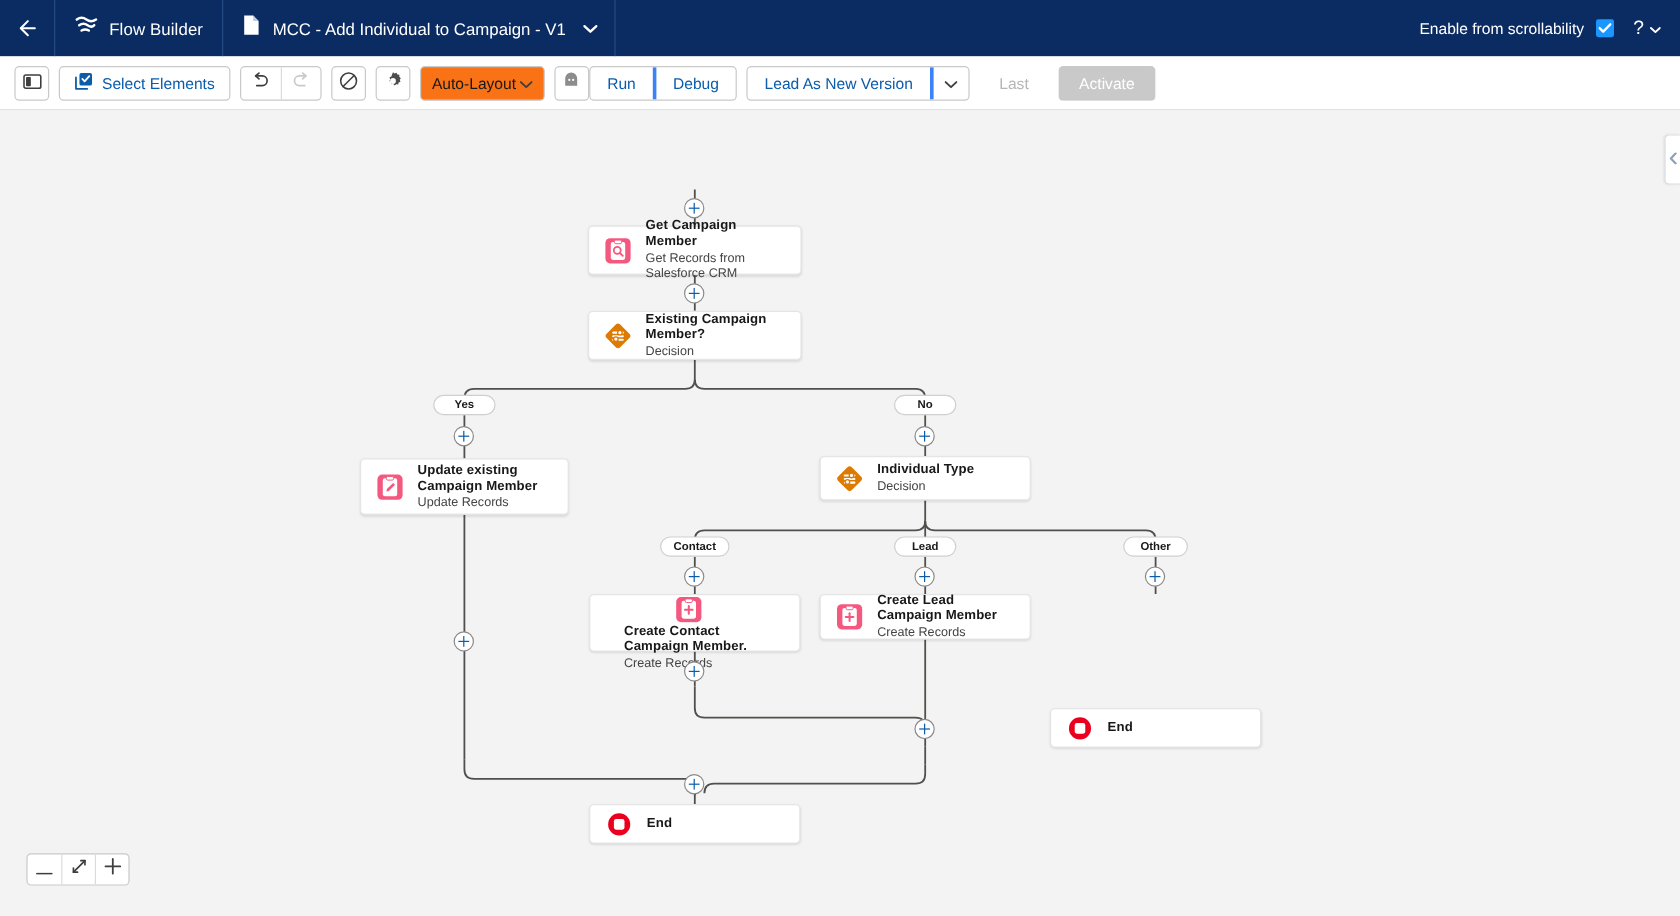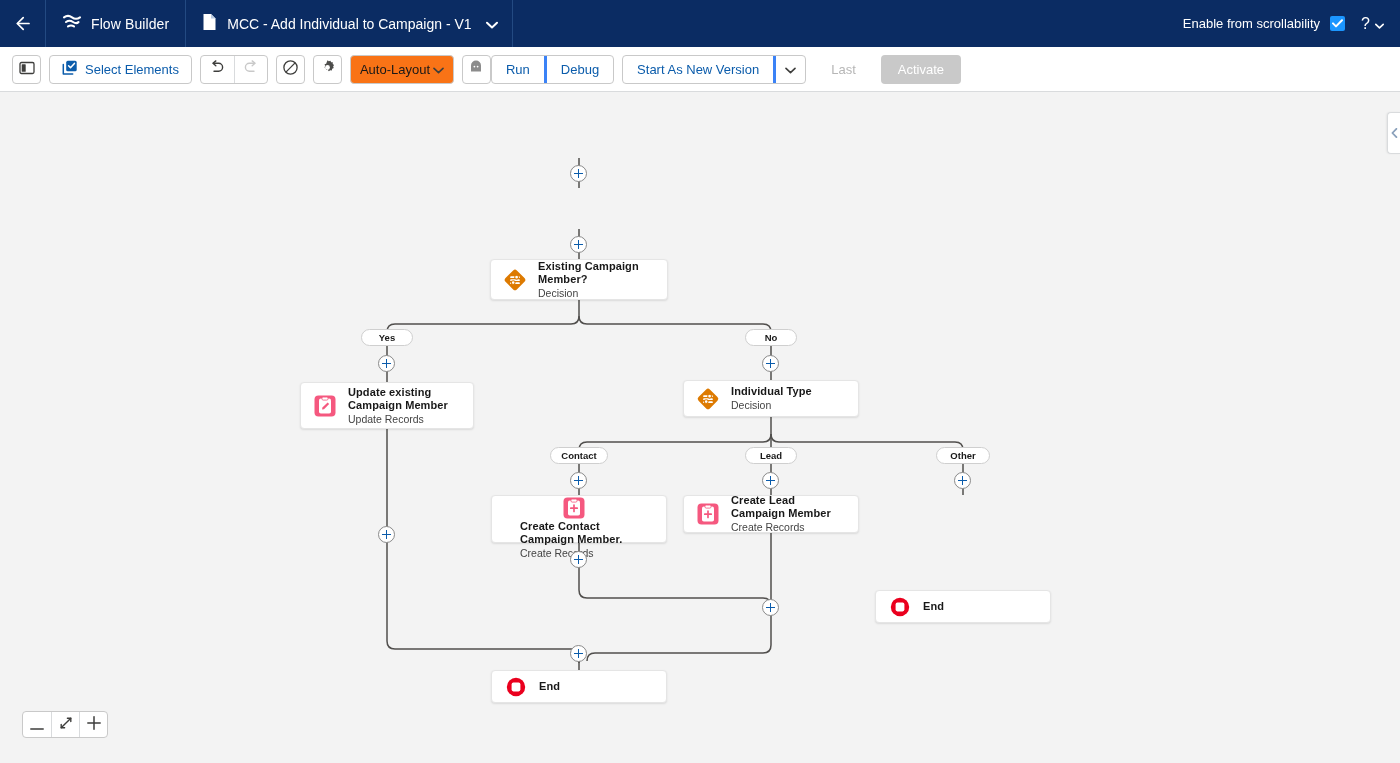--- a/index.html
+++ b/index.html
@@ -371,21 +371,21 @@
   </div>
 
 
   <div class="tb-right">
     <div class="btn-pair">
       <div>Run</div>
       <div>Debug</div>
     </div>
     <div class="tb-sep"></div>
     <div class="btn-pair">
-      <div>Start As New Version</div>
+      <div>Lead As New Version</div>
       <div class="caret-cell">
         <span>
           <svg width="11" height="7" viewBox="0 0 11 7">
               <path d="M1 1.4 L5.5 5.6 L10 1.4" fill="none" stroke="#3e3e3c" stroke-width="1.6" stroke-linecap="round" stroke-linejoin="round"></path>
             </svg>
         </span>
       </div>
     </div>
     <div class="tb-sep"></div>
     <div class="btn-flat btn-save-disabled">Last</div>
@@ -434,20 +434,35 @@
       <line x1="771" y1="530" x2="771" y2="545"></line>
       <path d="M771 545 v8 q0 8 -8 8 H595 q-8 0 -8 8 v0"></path>
 
       <path d="M387 541 v8 q0 8 8 8 H571 q8 0 8 8 v6"></path>
 
       <line x1="579" y1="561" x2="579" y2="583"></line>
     </g>
   </svg>
 
 
+  <div class="node" style="left:490px; top:96px; width:178px; height:41px;">
+    <span class="node-icon">
+      <svg width="22" height="22" viewBox="0 0 22 22">
+        <rect x="0.5" y="0.5" width="21" height="21" rx="4" fill="#f5587f"></rect>
+        <rect x="5" y="3.6" width="12" height="15" rx="1.8" fill="#fff"></rect>
+        <rect x="8" y="2.1" width="6" height="3" rx="1.2" fill="#fff" stroke="#f5587f" stroke-width="0.8"></rect>
+        <circle cx="10.4" cy="10.6" r="2.9" fill="none" stroke="#f5587f" stroke-width="1.5"></circle>
+        <line x1="12.6" y1="12.8" x2="15" y2="15.2" stroke="#f5587f" stroke-width="1.6" stroke-linecap="round"></line>
+      </svg>
+    </span>
+    <span class="node-text">
+      <span class="node-title">Get Campaign Member</span>
+      <span class="node-sub">Get Records from Salesforce CRM</span>
+    </span>
+  </div>
 
   <div class="node" style="left:490px; top:167px; width:178px; height:41px;">
     <span class="node-icon">
       <svg width="24" height="24" viewBox="0 0 24 24">
         <rect x="12" y="0.6" width="16" height="16" rx="2.6" transform="rotate(45 12 0.6)" fill="#dd7a01"></rect>
         <line x1="8" y1="9.2" x2="16" y2="9.2" stroke="#fff" stroke-width="1.7" stroke-linecap="round"></line>
         <line x1="8" y1="12.2" x2="16" y2="12.2" stroke="#fff" stroke-width="1.7" stroke-linecap="round"></line>
         <line x1="8" y1="15.2" x2="16" y2="15.2" stroke="#fff" stroke-width="1.7" stroke-linecap="round"></line>
         <circle cx="13.6" cy="9.2" r="1.9" fill="#fff" stroke="#dd7a01" stroke-width="1.1"></circle>
         <circle cx="10.2" cy="14.6" r="1.9" fill="#fff" stroke="#dd7a01" stroke-width="1.1"></circle>

